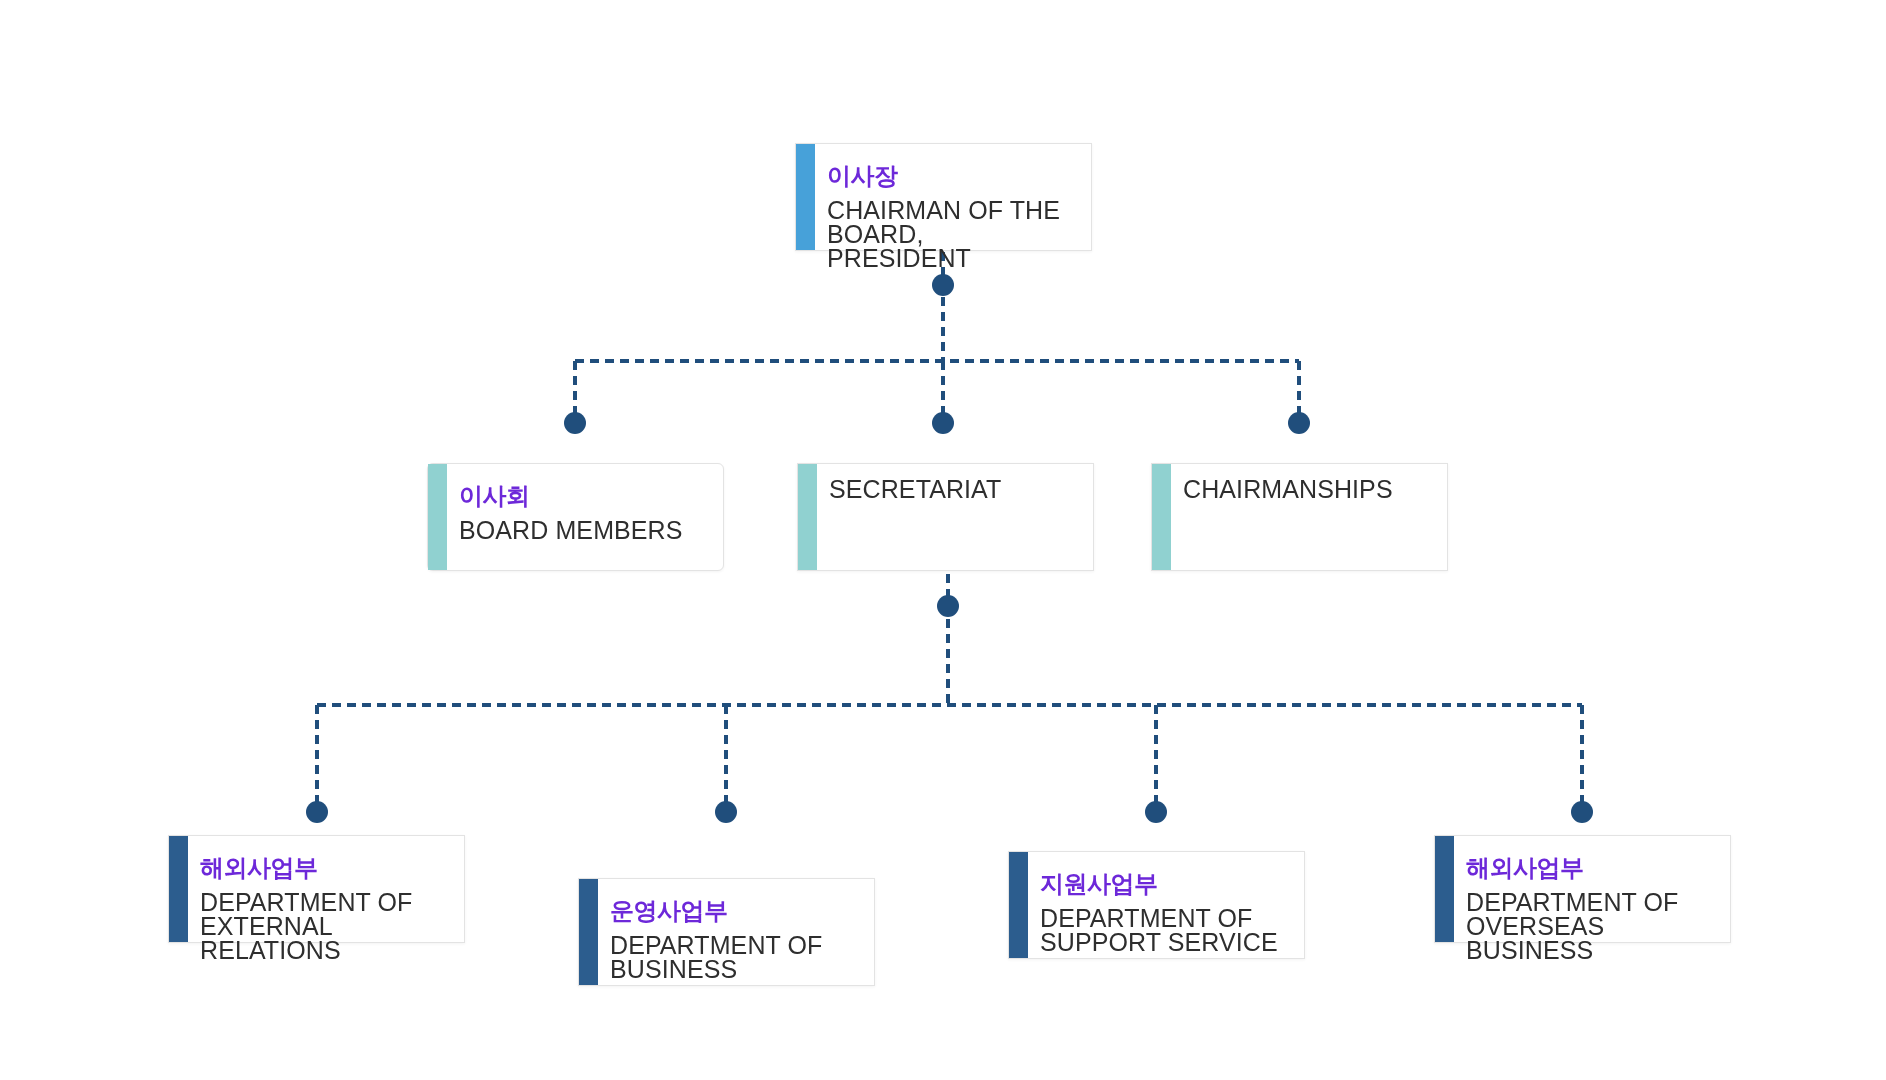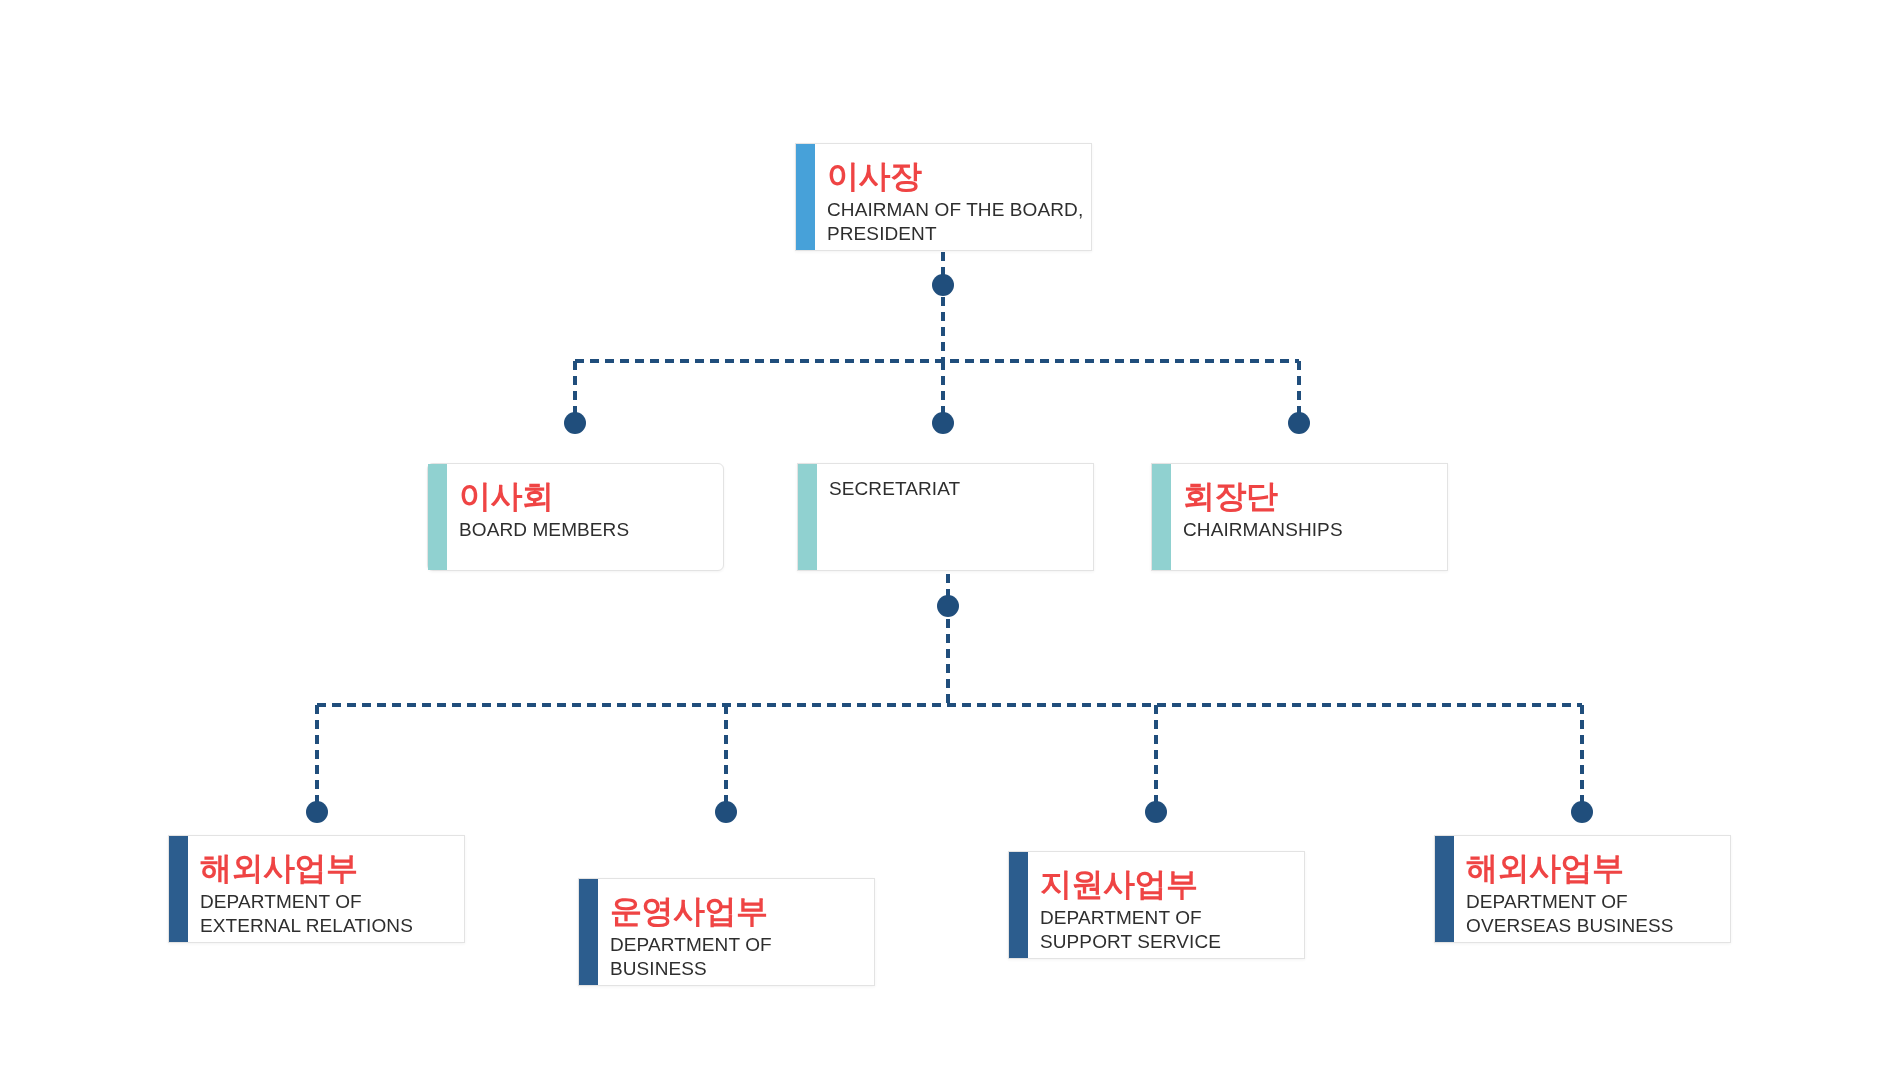--- a/index.html
+++ b/index.html
@@ -8,23 +8,23 @@
   .connectors{position:absolute;left:0;top:0;width:1886px;height:1080px;}
 
   .node{position:absolute;width:297px;height:108px;background:#ffffff;
         border:1px solid #e3e3e3;box-sizing:border-box;
         box-shadow:0 1px 3px rgba(0,0,0,0.05);}
   .bar{position:absolute;left:0;top:0;bottom:0;width:19px;}
   .lvl1 .bar{background:#47a1d9;}
   .lvl2 .bar{background:#90d1d0;}
   .lvl3 .bar{background:#2c5d8e;}
   .txt{position:absolute;left:31px;top:13px;right:6px;}
-  .title{font-size:32px;font-weight:700;color:#ef4444;line-height:38px;
+  .title{font-size:24px;font-weight:700;color:#6d28d9;line-height:38px;
          letter-spacing:-0.5px;margin-bottom:3px;white-space:nowrap;}
-  .sub{font-size:19px;line-height:24px;color:#2e2e2e;letter-spacing:0.1px;}
+  .sub{font-size:25px;line-height:24px;color:#2e2e2e;letter-spacing:0.1px;}
 
   .n1{left:795px;top:143px;}
   .n2{left:427px;top:463px;border-radius:6px;}
   .n3{left:797px;top:463px;}
   .n4{left:1151px;top:463px;}
   .n5{left:168px;top:835px;}
   .n6{left:578px;top:878px;}
   .n7{left:1008px;top:835px;margin-top:16px;}
   .n8{left:1434px;top:835px;padding-left:40px;}
 
@@ -89,21 +89,20 @@
       <div class="sub">
         <div>SECRETARIAT</div>
         <div></div>
       </div>
     </div>
   </div>
 
   <div class="node lvl2 n4">
     <span class="bar"></span>
     <div class="txt">
-      <div class="title">회장단</div>
       <div class="sub">
         <div>CHAIRMANSHIPS</div>
         <div></div>
       </div>
     </div>
   </div>
 
   <div class="node lvl3 n5">
     <span class="bar"></span>
     <div class="txt">

